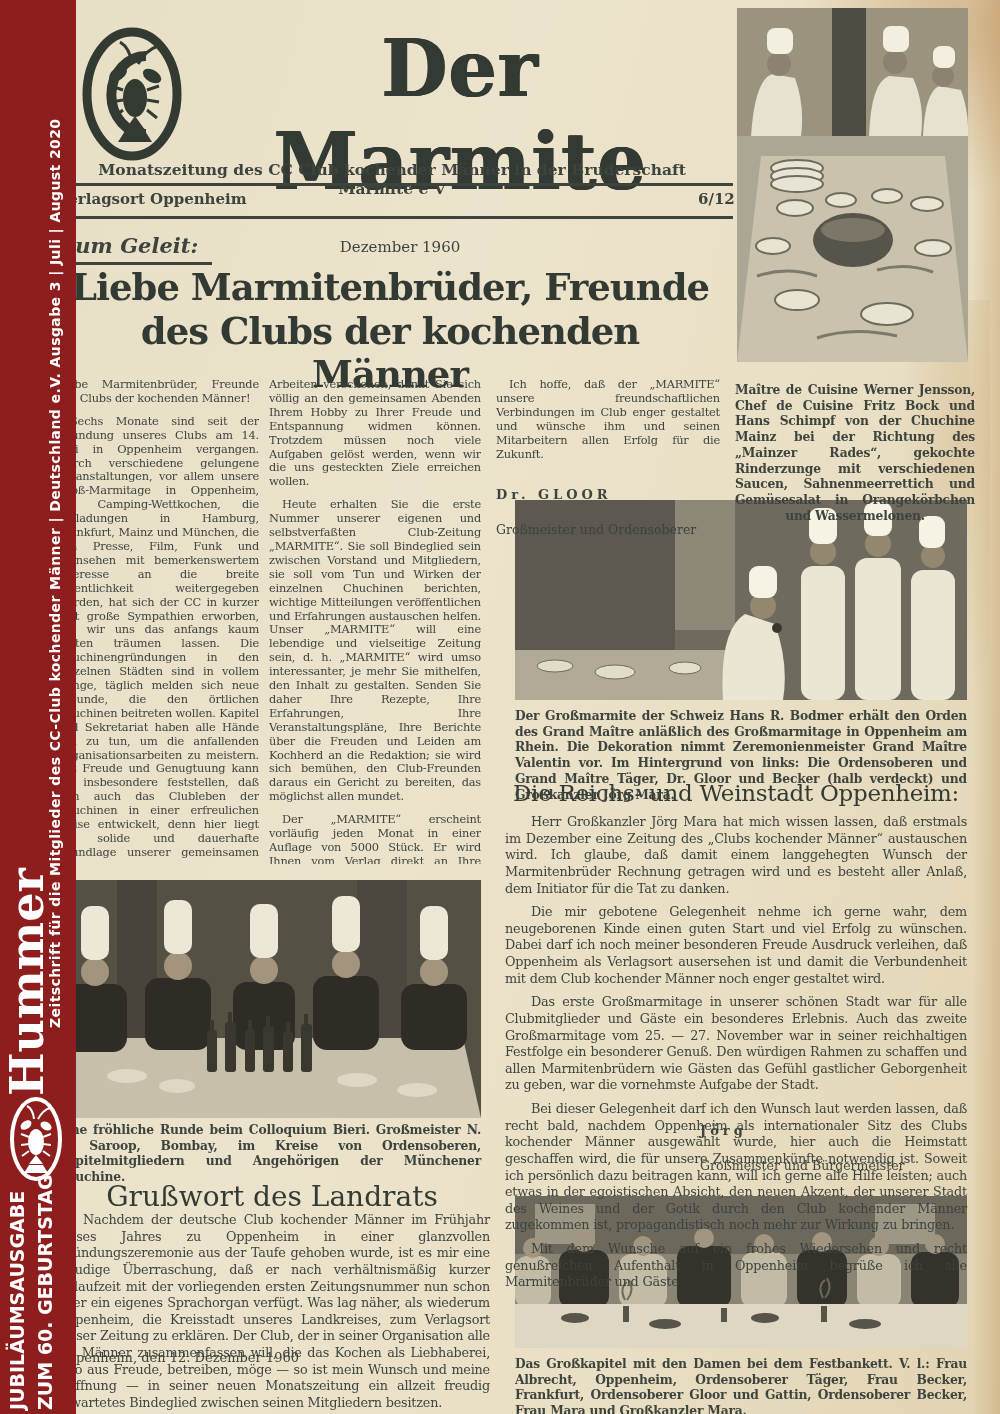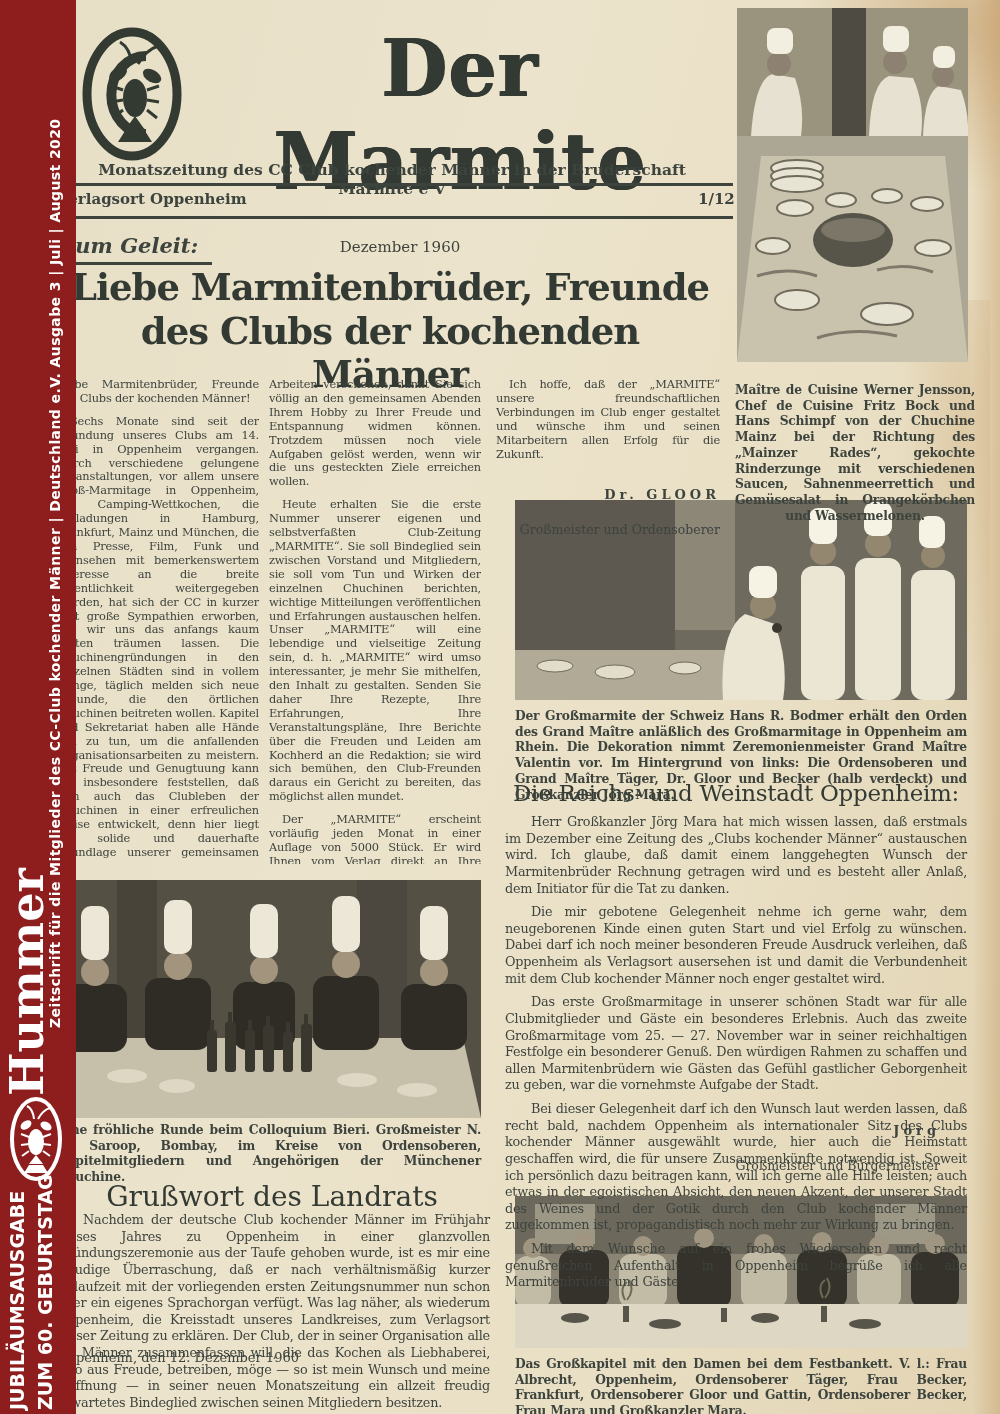--- a/index.html
+++ b/index.html
@@ -47,21 +47,21 @@
     font-weight:bold;font-size:37px;line-height:1.18;letter-spacing:-1px;color:#333a33;}
 
   .bodycol{position:absolute;top:378px;font-size:11.4px;line-height:1.22;text-align:justify;
     letter-spacing:-0.2px;overflow:hidden;z-index:1;}
   .bodycol p{margin:0 0 9px 0;}
   .bodycol p + p{text-indent:13px;}
   #col1{left:57px;width:202px;height:486px;}
   #col2{left:269px;width:212px;height:486px;}
   #col3{left:496px;width:224px;height:128px;}
   #col3 p{text-indent:13px;}
-  .sig-block{text-align:right;margin-top:10px;}
+  .sig-block{text-align:left;margin-top:10px;}
   .sig-name{font-weight:bold;letter-spacing:4px;font-size:13px;}
   .sig-title{font-size:12.5px;margin-top:20px;}
   #col3sig{position:absolute;left:496px;top:477px;width:224px;z-index:1;}
 
   
   .photo{position:absolute;display:block;}
   .caption{position:absolute;font-weight:bold;font-size:12.3px;line-height:1.28;
     text-align:justify;letter-spacing:-0.2px;z-index:1;}
   #cap-buffet{left:735px;top:382px;width:240px;text-align-last:center;}
   #cap-ceremony{left:515px;top:708px;width:452px;}
@@ -106,21 +106,21 @@
       <ellipse cx="55" cy="74" rx="12" ry="19"></ellipse>
       <path d="M55 92 l10 14 h-20 z"></path>
       <path d="M45 107 h20 l7 11 h-34 z"></path>
     </g>
   </svg>
   <div class="title">Der Marmite</div>
   <div class="subtitle">Monatszeitung des CC Club kochender Männer in der Bruderschaft Marmite e V</div>
   <div class="rule" style="left:55px;top:183px;width:678px;"></div>
   <div class="mh-place">Verlagsort Oppenheim</div>
   <div class="mh-date">Dezember 1960</div>
-  <div class="mh-issue">1/12</div>
+  <div class="mh-issue">6/12</div>
   <div class="rule" style="left:55px;top:216px;width:678px;"></div>
 
   <div class="kicker">Zum Geleit:</div>
   <div class="headline">
     <div>Liebe Marmitenbrüder, Freunde</div>
     <div>des Clubs der kochenden Männer</div>
   </div>
 
   <div class="bodycol" id="col1">
     <p>Liebe Marmitenbrüder, Freunde des Clubs der kochenden Männer!</p>

